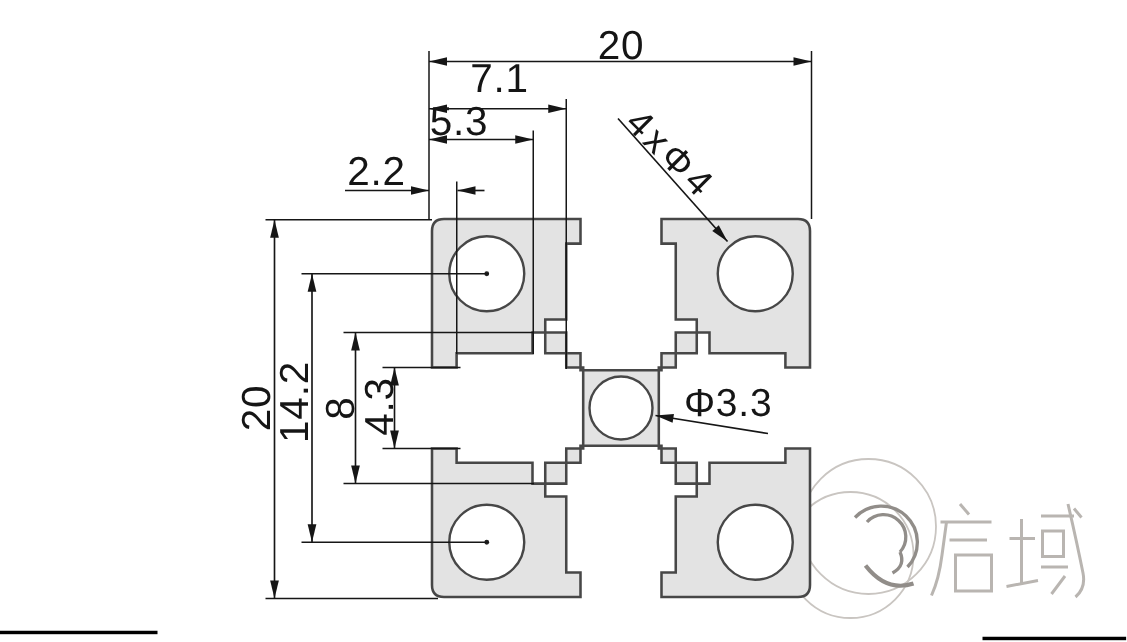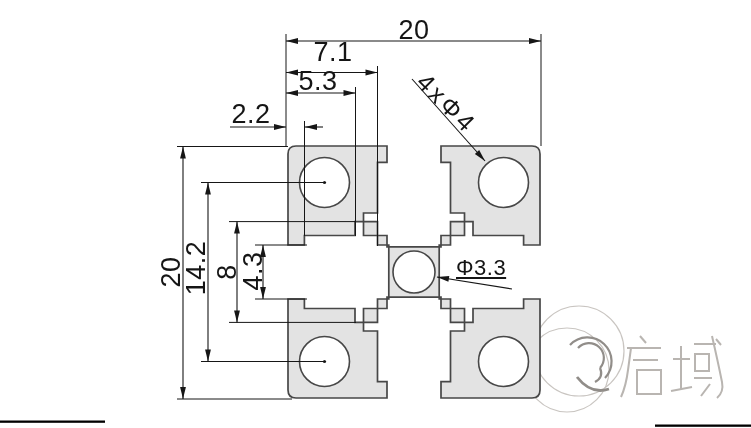--- a/index.html
+++ b/index.html
@@ -8,21 +8,21 @@
     font-family:"Liberation Sans", sans-serif;
   }
   #drawing-svg{position:absolute;left:0;top:0;}
   .dim{
     position:absolute;color:#151515;font-size:27px;line-height:28px;
     display:flex;align-items:center;justify-content:center;white-space:nowrap;
     letter-spacing:0.5px;
   }
   .dim.rot-left{width:70px;height:28px;transform:rotate(-90deg);}
   .dim.rot-45{width:100px;height:28px;transform:rotate(45deg);font-size:25px;letter-spacing:3px;}
-  .dim.small-label{font-size:22px;text-decoration:underline;}
+  .dim.small-label{font-size:26px;}
 </style>
 </head>
 <body>
 
 <div id="stage">
 
   <svg id="drawing-svg" width="751" height="428" viewBox="0 0 751 428">
     <defs>
       <marker id="arr" markerUnits="userSpaceOnUse" markerWidth="13" markerHeight="9" viewBox="0 0 13 9" refX="12.5" refY="4.5" orient="auto-start-reverse">
         <path d="M12.5,4.5 L0.5,1.6 L0.5,7.4 Z" fill="#161616"></path>
@@ -125,21 +125,21 @@
     </g>
 
     <rect x="0" y="420.5" width="105" height="2.3" fill="#000000"></rect>
     <rect x="655" y="424.5" width="96" height="2.3" fill="#000000"></rect>
   </svg>
 
   <div class="dim" style="left:384px;top:16px;width:60px;">20</div>
 
   <div class="dim" style="left:303px;top:38px;width:60px;">7.1</div>
 
-  <div class="dim" style="left:288px;top:67px;width:60px;">5.3</div>
+  <div class="dim" style="left:276px;top:67px;width:60px;">5.3</div>
 
   <div class="dim" style="left:221px;top:100px;width:60px;">2.2</div>
 
   <div class="dim rot-left" style="left:136px;top:258px;">20</div>
 
   <div class="dim rot-left" style="left:161px;top:254px;">14.2</div>
 
   <div class="dim rot-left" style="left:192px;top:258px;">8</div>
 
   <div class="dim rot-left" style="left:218px;top:257px;">4.3</div>

